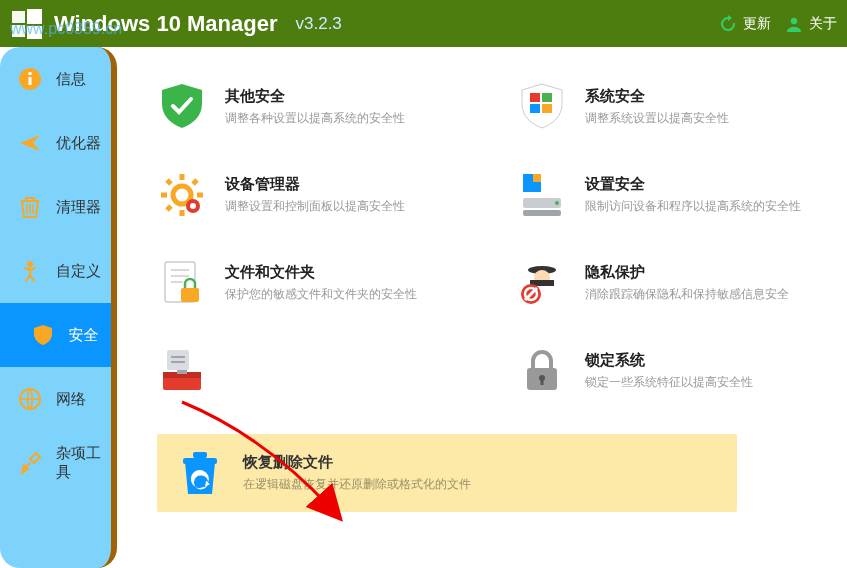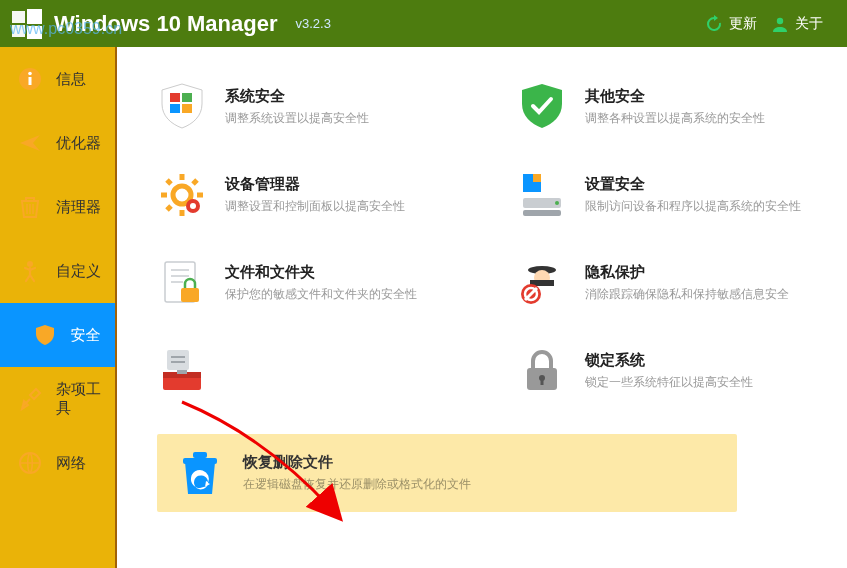--- a/index.html
+++ b/index.html
@@ -1,27 +1,27 @@
 <!DOCTYPE html>
 <html><head>
 <meta charset="utf-8">
 <style>
 * { margin: 0; padding: 0; box-sizing: border-box; font-family: "Microsoft YaHei", Arial, sans-serif; }
 body { width: 847px; height: 568px; background: #fff; overflow: hidden; position: relative; }
 
 .header { height: 47px; background: #4d7c0f; display: flex; align-items: center; padding: 0 10px; position: relative; }
 .header .logo { width: 34px; height: 34px; margin-right: 10px; display: flex; align-items: center; justify-content: center; }
 .header .title { color: #fff; font-size: 22px; font-weight: 600; }
-.header .version { color: #cfe8ff; font-size: 13px; margin-left: 18px; }
-.header .right { position: absolute; right: 0; top: 0; display: flex; align-items: center; height: 47px; gap: 14px; padding-right: 24px; }
+.header .version { color: #cfe8ff; font-size: 17px; margin-left: 18px; }
+.header .right { position: absolute; right: 0; top: 0; display: flex; align-items: center; height: 47px; gap: 14px; padding-right: 10px; }
 .header .action { display: flex; align-items: center; gap: 6px; color: #fff; font-size: 14px; }
 .header .action .ico { width: 18px; height: 18px; display: flex; align-items: center; justify-content: center; }
 
 .body { display: flex; height: 521px; }
-.sidebar { width: 192px; background: #eab308; border-right: 2px solid #a16207; }
+.sidebar { width: 192px; background: #7dd3fc; border-right: 6px solid #a16207; border-radius: 20px; }
 .sidebar .item { height: 64px; display: flex; align-items: center; padding-left: 18px; gap: 14px; cursor: pointer; position: relative; }
 .sidebar .item .ico { width: 24px; height: 24px; display: flex; align-items: center; justify-content: center; }
 .sidebar .item .lbl { font-size: 15px; color: #333; font-weight: 500; }
 .sidebar .item.active { background: #0a95ff; justify-content: center; }
 .sidebar .item.active .lbl { color: #fff; }
 .sidebar .item.active::after { content: ""; position: absolute; right: -12px; top: 50%; transform: translateY(-50%); border: 12px solid transparent; border-left-color: #0a95ff; }
 
 .content { flex: 1; padding: 35px 30px 20px 40px; display: flex; flex-direction: column; gap: 38px; position: relative; }
 .row { display: flex; gap: 60px; }
 .card { display: flex; align-items: center; gap: 18px; width: 300px; cursor: pointer; }
@@ -117,63 +117,63 @@
       <span class="ico">
           <svg viewBox="0 0 24 24" width="24" height="24">
             <path d="M12 2l9 3v6c0 5-4 9-9 11-5-2-9-6-9-11V5z" fill="#f9a826"></path>
           </svg>
         </span>
       <span class="lbl">安全</span>
     </div>
     <div class="item">
       <span class="ico">
           <svg viewBox="0 0 24 24" width="24" height="24">
-            <path d="M4 20l8-8M18 2l4 4-6 6-4-4zM6 14l4 4-6 4z" fill="none" stroke="#f9a826" stroke-width="2"></path>
-          </svg>
-        </span>
-      <span class="lbl">杂项工具</span>
-    </div>
-    <div class="item">
-      <span class="ico">
-          <svg viewBox="0 0 24 24" width="24" height="24">
             <circle cx="12" cy="12" r="10" fill="none" stroke="#f9a826" stroke-width="2"></circle>
             <path d="M2 12h20M12 2c3 3 3 17 0 20M12 2c-3 3-3 17 0 20" fill="none" stroke="#f9a826" stroke-width="1.6"></path>
           </svg>
         </span>
       <span class="lbl">网络</span>
     </div>
+    <div class="item">
+      <span class="ico">
+          <svg viewBox="0 0 24 24" width="24" height="24">
+            <path d="M4 20l8-8M18 2l4 4-6 6-4-4zM6 14l4 4-6 4z" fill="none" stroke="#f9a826" stroke-width="2"></path>
+          </svg>
+        </span>
+      <span class="lbl">杂项工具</span>
+    </div>
   </div>
 
   <div class="content">
     <div class="row">
+      <div class="card">
+        <div class="cico">
+            <svg viewBox="0 0 50 50" width="50" height="50">
+              <path d="M25 2l20 6v14c0 12-9 20-20 24C14 42 5 34 5 22V8z" fill="#3bb54a"></path>
+              <path d="M16 24l6 6 12-13" fill="none" stroke="#fff" stroke-width="4" stroke-linecap="round"></path>
+            </svg>
+          </div>
+        <div class="txt">
+            <span class="ctitle">其他安全</span>
+            <span class="cdesc">调整各种设置以提高系统的安全性</span>
+          </div>
+      </div>
       <div class="card">
         <div class="cico">
             <svg viewBox="0 0 50 50" width="50" height="50">
               <path d="M25 2l20 6v14c0 12-9 20-20 24C14 42 5 34 5 22V8z" fill="#fff" stroke="#ccc" stroke-width="1"></path>
               <rect x="13" y="11" width="10" height="9" fill="#e33b2e"></rect>
               <rect x="25" y="11" width="10" height="9" fill="#4caf50"></rect>
               <rect x="13" y="22" width="10" height="9" fill="#0a95ff"></rect>
               <rect x="25" y="22" width="10" height="9" fill="#f9a826"></rect>
             </svg>
           </div>
         <div class="txt">
             <span class="ctitle">系统安全</span>
             <span class="cdesc">调整系统设置以提高安全性</span>
-          </div>
-      </div>
-      <div class="card">
-        <div class="cico">
-            <svg viewBox="0 0 50 50" width="50" height="50">
-              <path d="M25 2l20 6v14c0 12-9 20-20 24C14 42 5 34 5 22V8z" fill="#3bb54a"></path>
-              <path d="M16 24l6 6 12-13" fill="none" stroke="#fff" stroke-width="4" stroke-linecap="round"></path>
-            </svg>
-          </div>
-        <div class="txt">
-            <span class="ctitle">其他安全</span>
-            <span class="cdesc">调整各种设置以提高系统的安全性</span>
           </div>
       </div>
     </div>
 
     <div class="row">
       <div class="card">
         <div class="cico">
             <svg viewBox="0 0 50 50" width="50" height="50">
               <circle cx="25" cy="25" r="9" fill="none" stroke="#f9a826" stroke-width="5"></circle>
               <g stroke="#f9a826" stroke-width="5">

